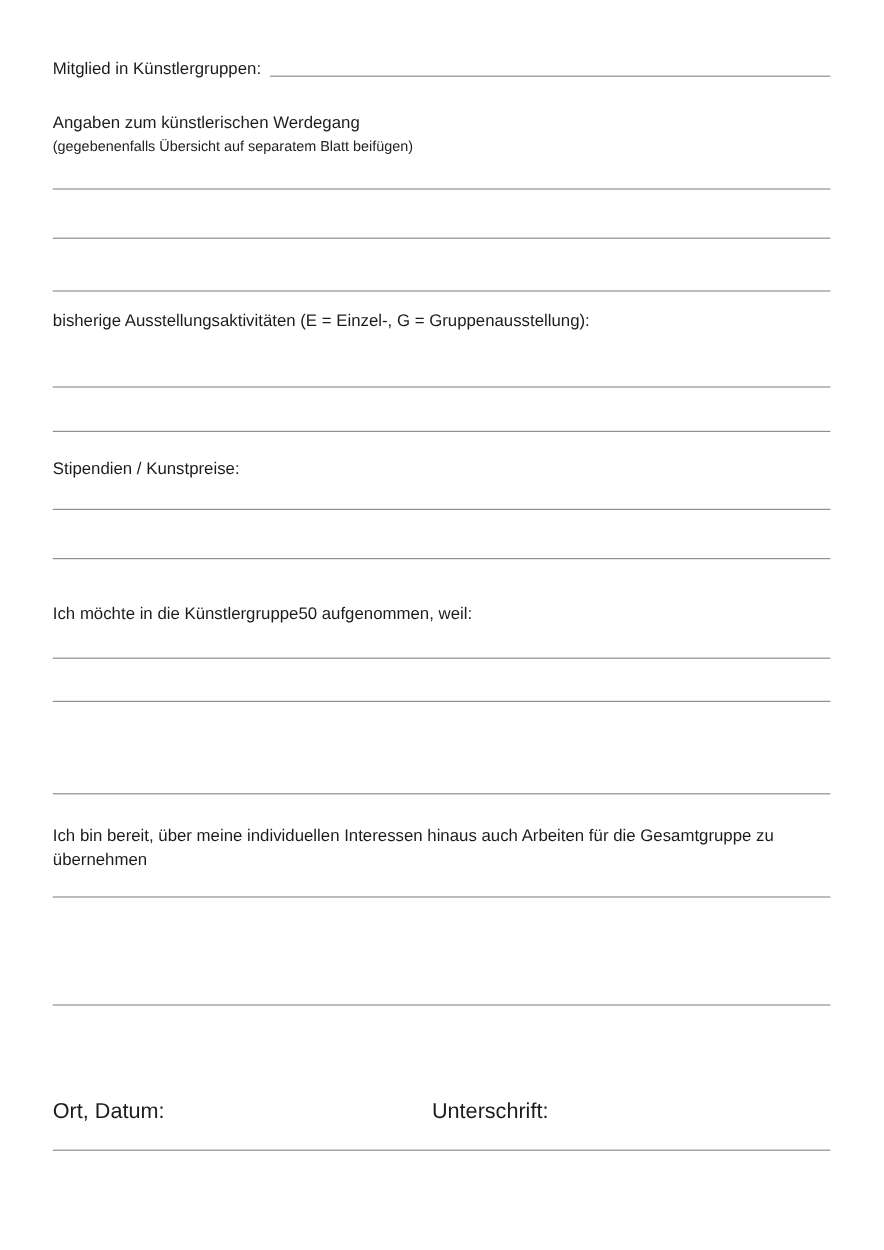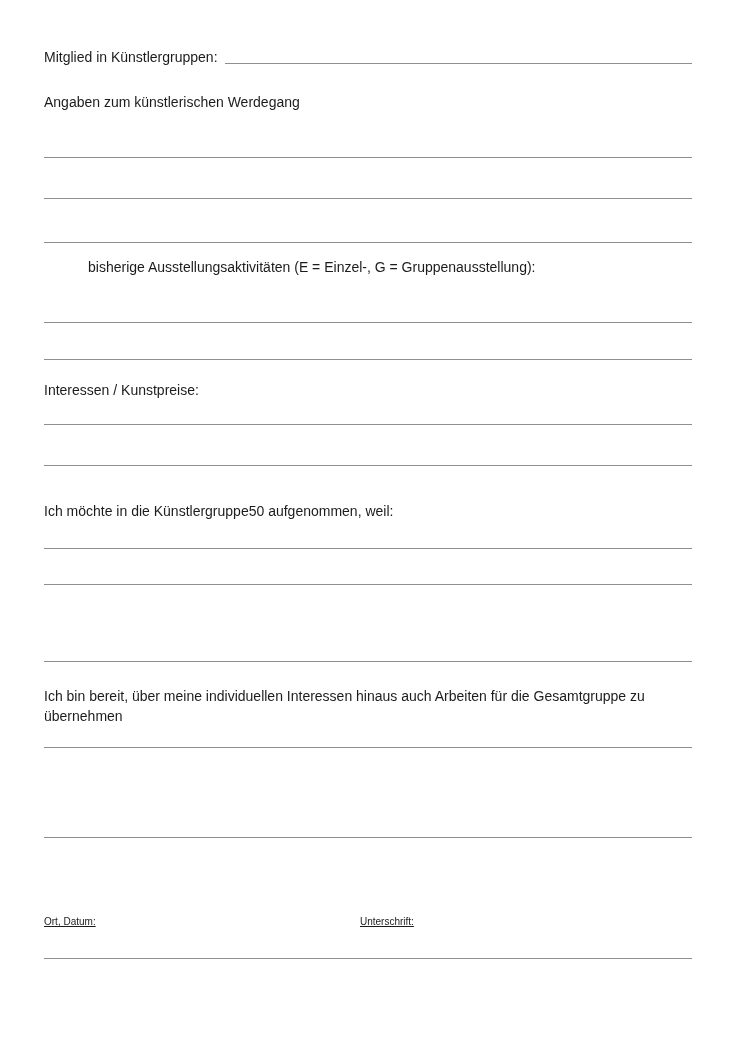--- a/index.html
+++ b/index.html
@@ -47,44 +47,44 @@
   .inline-blank-line {
     flex: 1;
     border-bottom: 1px solid #8f8f8f;
     margin-left: 7px;
     margin-bottom: 3px;
     height: 0;
     align-self: flex-end;
   }
   .sig-label {
     position: absolute;
-    font-size: 10px;
-    text-decoration: underline;
+    font-size: 18px;
   }
 </style>
 </head>
 <body>
 
 <div class="page">
 
   <div class="abs member-row" style="top:47px;">
     <span class="label">Mitglied in Künstlergruppen:</span>
     <span class="inline-blank-line"></span>
   </div>
 
   <div class="abs label" style="top:92px;">Angaben zum künstlerischen Werdegang</div>
+  <div class="abs note" style="top:115px;">(gegebenenfalls Übersicht auf separatem Blatt beifügen)</div>
   <div class="blank-line" style="top:157px;"></div>
   <div class="blank-line" style="top:198px;"></div>
   <div class="blank-line" style="top:242px;"></div>
 
-  <div class="abs label" style="top:257px;margin-left:44px;">bisherige Ausstellungsaktivitäten (E = Einzel-, G = Gruppenausstellung):</div>
+  <div class="abs label" style="top:257px;">bisherige Ausstellungsaktivitäten (E = Einzel-, G = Gruppenausstellung):</div>
   <div class="blank-line" style="top:322px;"></div>
   <div class="blank-line" style="top:359px;"></div>
 
-  <div class="abs label" style="top:380px;">Interessen / Kunstpreise:</div>
+  <div class="abs label" style="top:380px;">Stipendien / Kunstpreise:</div>
   <div class="blank-line" style="top:424px;"></div>
   <div class="blank-line" style="top:465px;"></div>
 
   <div class="abs label" style="top:501px;">Ich möchte in die Künstlergruppe50 aufgenommen, weil:</div>
   <div class="blank-line" style="top:548px;"></div>
   <div class="blank-line" style="top:584px;"></div>
 
   <div class="blank-line" style="top:661px;"></div>
 
   <div class="abs label" style="top:686px;">Ich bin bereit, über meine individuellen Interessen hinaus auch Arbeiten für die Gesamtgruppe zu übernehmen</div>

